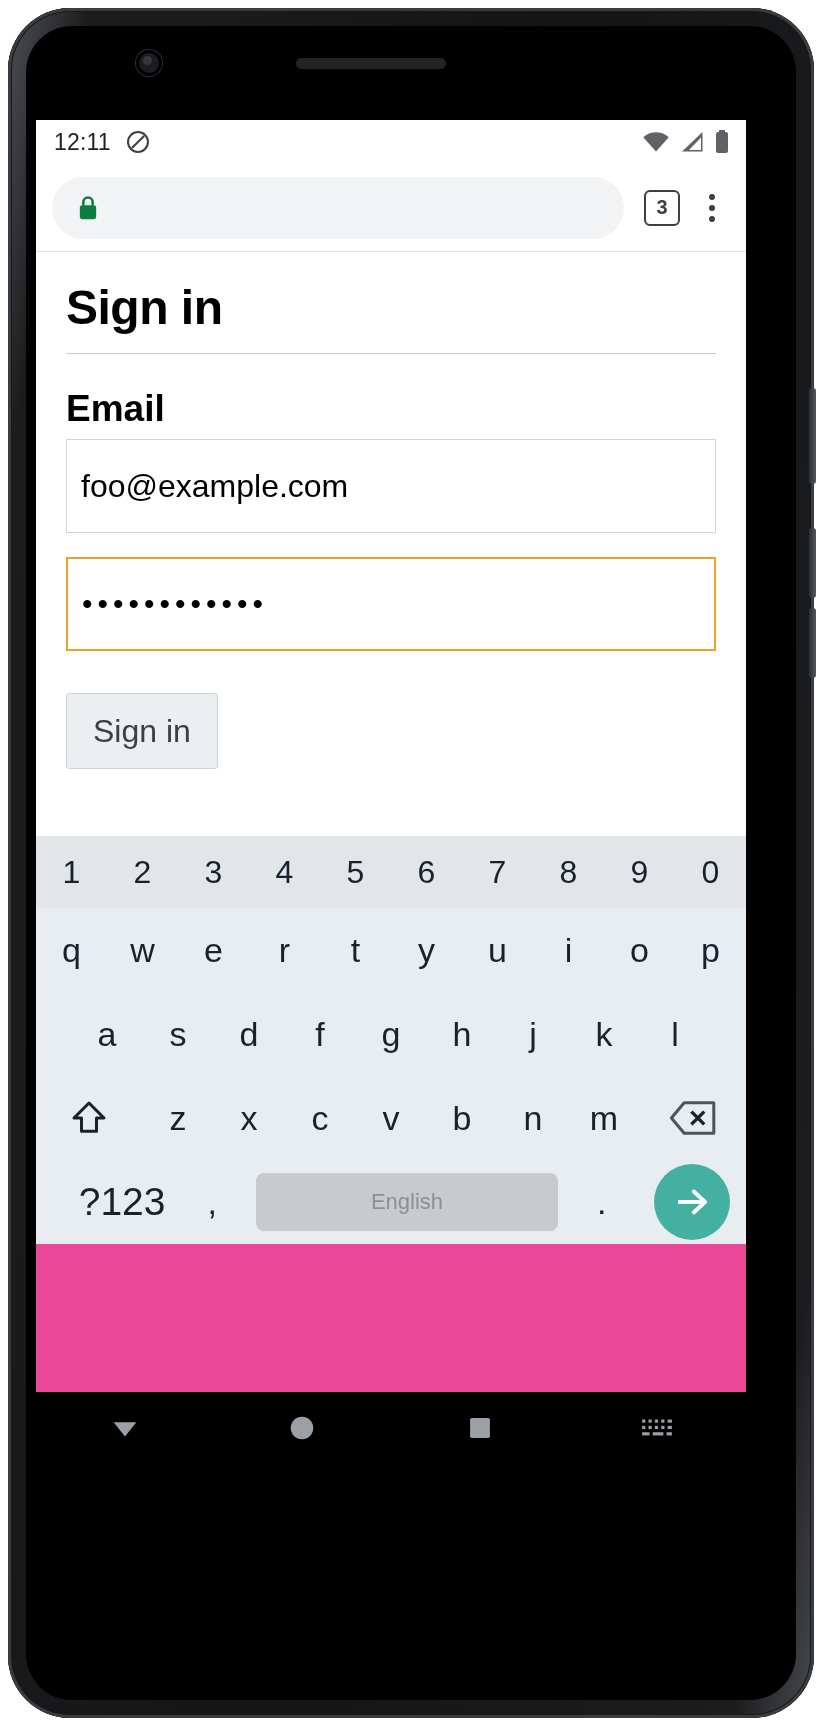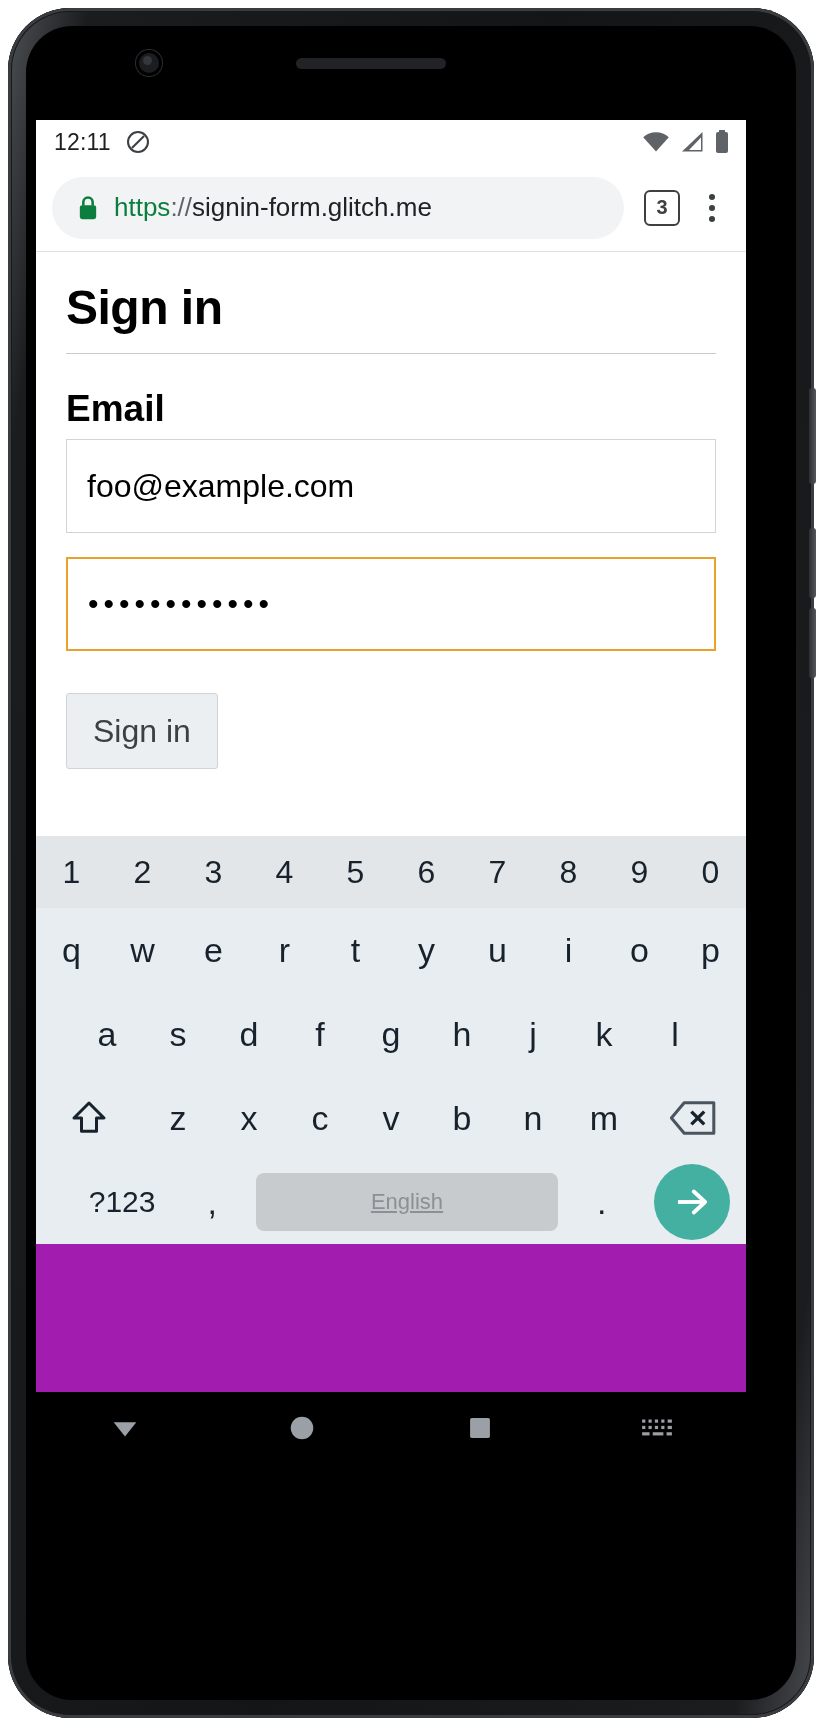--- a/index.html
+++ b/index.html
@@ -58,21 +58,21 @@
     position: absolute; left: 288px; top: 50px;
     width: 150px; height: 11px; border-radius: 6px;
     background: #212326;
   }
 
   
   .screen {
     position: absolute;
     left: 36px; top: 120px;
     width: 710px; height: 1272px;
-    background: #a21caf;
+    background: #ec4899;
     overflow: hidden;
   }
 
   
   .statusbar {
     height: 44px;
     display: flex; align-items: center;
     padding: 0 16px 0 18px;
     background: #ffffff;
   }
@@ -141,21 +141,21 @@
   .field-label {
     font-size: 37px; font-weight: bold; color: #000000;
     margin-bottom: 9px;
   }
   .text-input {
     width: 100%; height: 94px;
     border: 1px solid #d2d5d8;
     background: #ffffff;
     font-size: 32px;
     color: #000000;
-    padding: 0 20px;
+    padding: 0 14px;
     font-family: "Liberation Sans", sans-serif;
     outline: none;
     display: flex; align-items: center;
   }
   .text-input.focused {
     border: 2px solid #e8a22a;
   }
   .pw-dots {
     font-size: 30px; letter-spacing: 5px; color: #000; line-height: 1;
   }
@@ -204,21 +204,20 @@
   .key.sp { flex: 4.4; }
   .spacebar {
     width: 100%;
     height: 58px;
     margin: 0 8px;
     background: #c7cbcd;
     border-radius: 8px;
     display: flex; align-items: center; justify-content: center;
     font-size: 22px;
     color: #8b9096;
-    text-decoration: underline;
   }
   .enter-key {
     width: 76px; height: 76px;
     border-radius: 50%;
     background: #44b0a1;
     display: flex; align-items: center; justify-content: center;
   }
   .row-bottom { height: 102px; }
 
   
@@ -280,21 +279,20 @@
   </div>
 
   <div class="toolbar">
     <div class="omnibox">
       <span>
         <svg width="24" height="28" viewBox="0 0 20 24">
           <path d="M6 10 V7 a4 4 0 0 1 8 0 v3" fill="none" stroke="#0b7d3e" stroke-width="2.2"></path>
           <rect x="3" y="9.6" width="14" height="12" rx="2" fill="#0b7d3e"></rect>
         </svg>
       </span>
-      <span class="url-text"><span class="url-scheme">https</span><span class="url-sep">://</span><span>signin-form.glitch.me</span></span>
     </div>
     <div class="tab-count">3</div>
     <div class="menu-dots">
         <i></i>
         <i></i>
         <i></i>
       </div>
   </div>
 
   <div class="page">
@@ -371,21 +369,21 @@
       <div class="key wide">
         <svg width="48" height="36" viewBox="0 0 30 22">
           <path d="M9.5 1.5 L28 1.5 L28 20.5 L9.5 20.5 L1.5 11 Z" fill="none" stroke="#4b5560" stroke-width="1.9" stroke-linejoin="round"></path>
           <line x1="14" y1="7" x2="22" y2="15" stroke="#18222c" stroke-width="2.1"></line>
           <line x1="22" y1="7" x2="14" y2="15" stroke="#18222c" stroke-width="2.1"></line>
         </svg>
       </div>
     </div>
 
     <div class="kb-row row-bottom">
-      <div class="key wide" style="font-size:30px;padding-left:32px;">?123</div>
+      <div class="key wide" style="font-size:39px;padding-left:32px;">?123</div>
       <div class="key">,</div>
       <div class="key sp">
         <div class="spacebar">English</div>
       </div>
       <div class="key">.</div>
       <div class="key wide">
         <div class="enter-key">
           <svg width="42" height="42" viewBox="0 0 24 24">
             <line x1="4" y1="12" x2="19" y2="12" stroke="#ffffff" stroke-width="2.2"></line>
             <path d="M13 6 L19.5 12 L13 18" fill="none" stroke="#ffffff" stroke-width="2.2" stroke-linecap="round" stroke-linejoin="round"></path>

